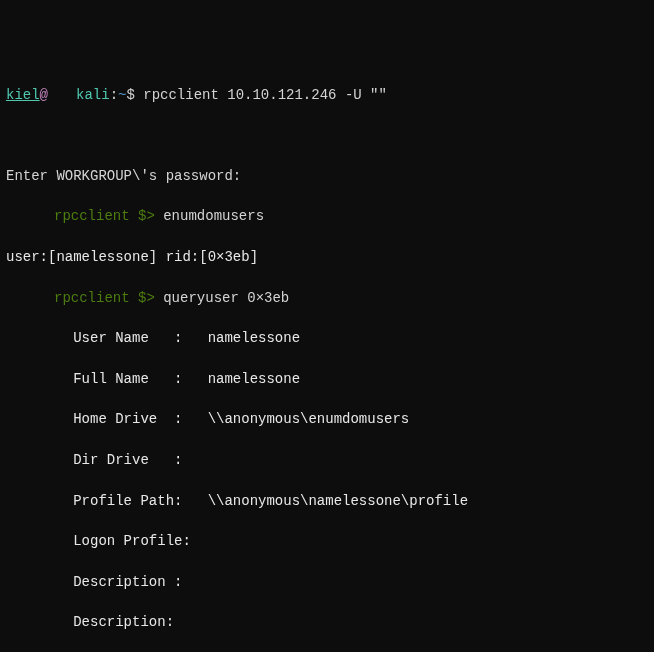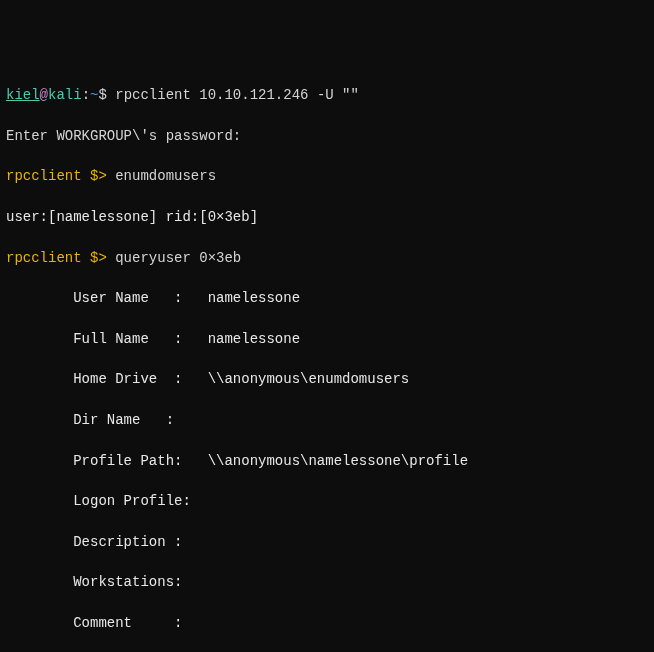--- a/index.html
+++ b/index.html
@@ -11,48 +11,48 @@
       background: #0d0d0d;
       color: #e8e8e8;
       font-family: 'Courier New', 'Consolas', monospace;
       font-size: 14px;
       line-height: 1.45;
       padding: 4px 6px;
       white-space: pre;
       overflow-x: hidden;
     }
     .user { color: #4ec9b0; text-decoration: underline; }
-    .host { color: #4ec9b0; }
+    .host { color: #4ec9b0; padding-left: 28px; }
     .at { color: #c586c0; }
     .colon { color: #d4d4d4; }
     .path { color: #569cd6; }
     .dollar { color: #d4d4d4; }
     .cmd { color: #d4d4d4; }
-    .prompt-line { color: #d4d4d4; }
-    .rpc-prompt { color: #eab308; }
+    .prompt-line { color: #d4d4d4; margin-top: 40px; }
+    .rpc-prompt { color: #4d7c0f; margin-left: 48px; }
     .line { display: block; }
   </style>
 </head>
 <body>
 
 
 
 <span class="line"><span class="user">kiel</span><span class="at">@</span><span class="host">kali</span><span class="colon">:</span><span class="path">~</span><span class="dollar">$</span><span class="cmd"> rpcclient 10.10.121.246 -U ""</span></span>
 <span class="line prompt-line">Enter WORKGROUP\'s password:</span>
 <span class="line"><span class="rpc-prompt">rpcclient $&gt; </span><span class="cmd">enumdomusers</span></span>
 <span class="line">user:[namelessone] rid:[0×3eb]</span>
 <span class="line"><span class="rpc-prompt">rpcclient $&gt; </span><span class="cmd">queryuser 0×3eb</span></span>
 <span class="line">        User Name   :   namelessone</span>
 <span class="line">        Full Name   :   namelessone</span>
 <span class="line">        Home Drive  :   \\anonymous\enumdomusers</span>
-<span class="line">        Dir Name   :</span>
+<span class="line">        Dir Drive   :</span>
 <span class="line">        Profile Path:   \\anonymous\namelessone\profile</span>
 <span class="line">        Logon Profile:</span>
 <span class="line">        Description :</span>
-<span class="line">        Workstations:</span>
+<span class="line">        Description:</span>
 <span class="line">        Comment     :</span>
 
 
 
 
 
 
 
 
 

